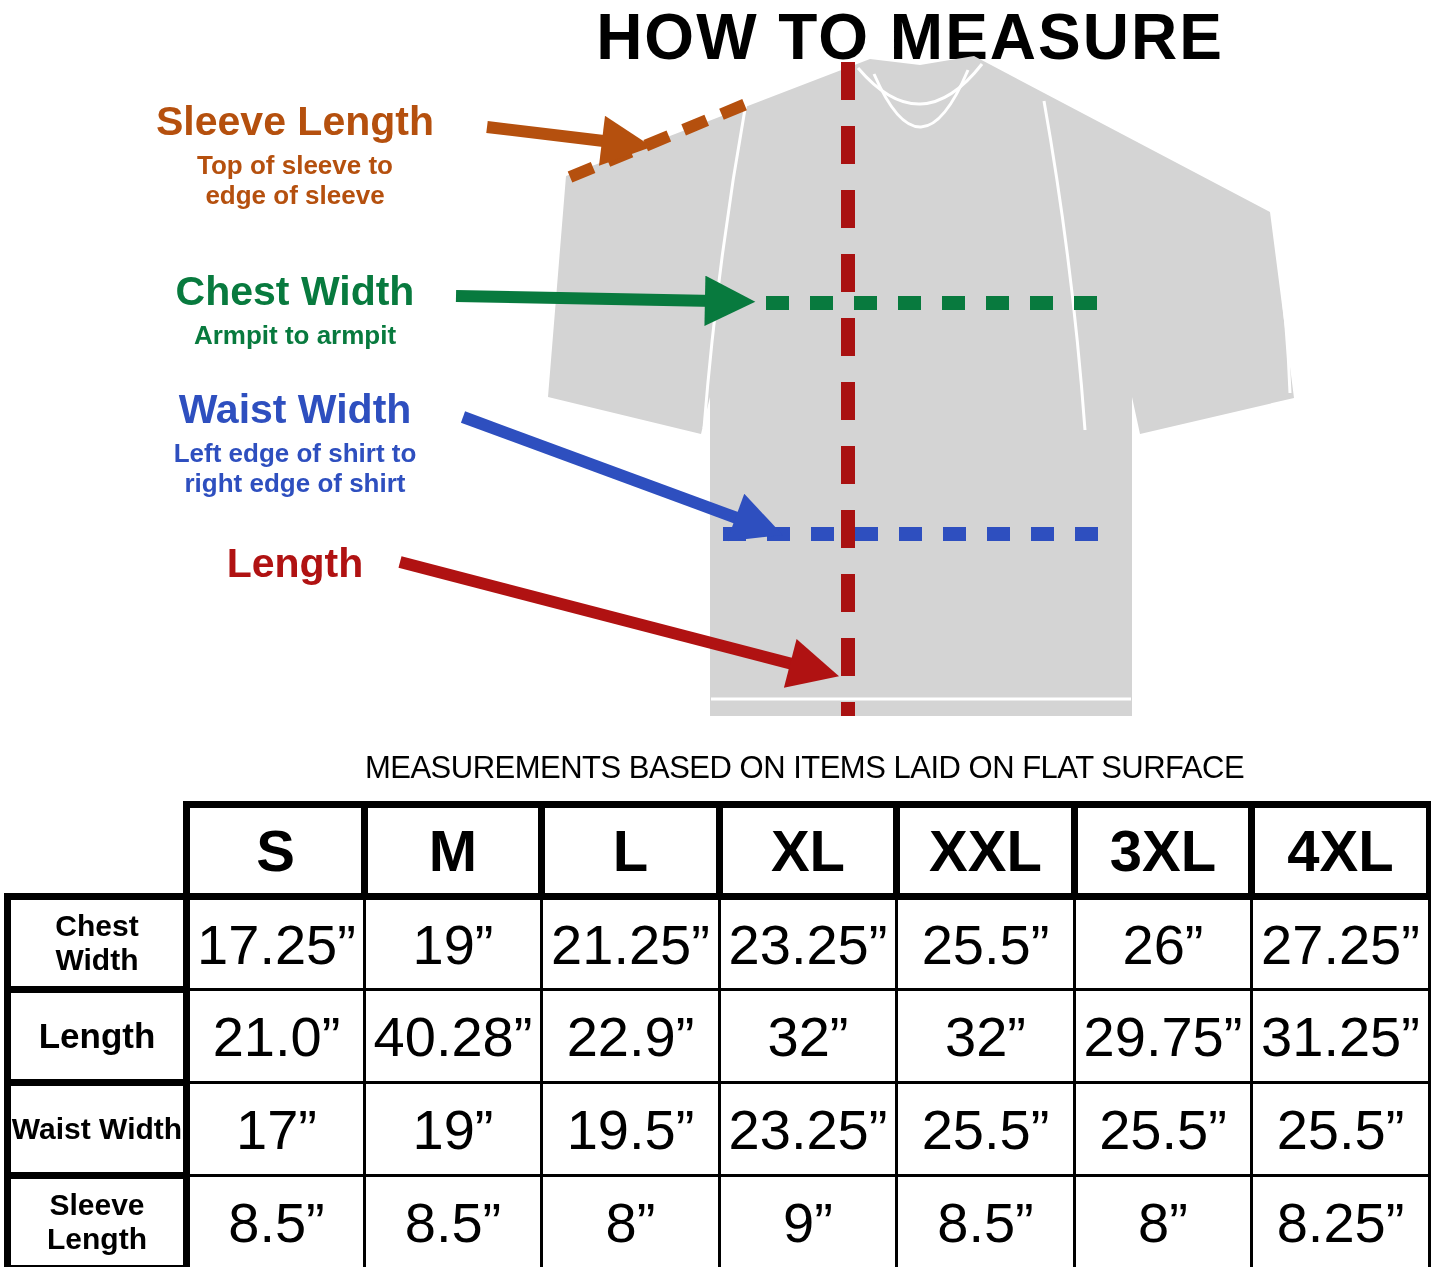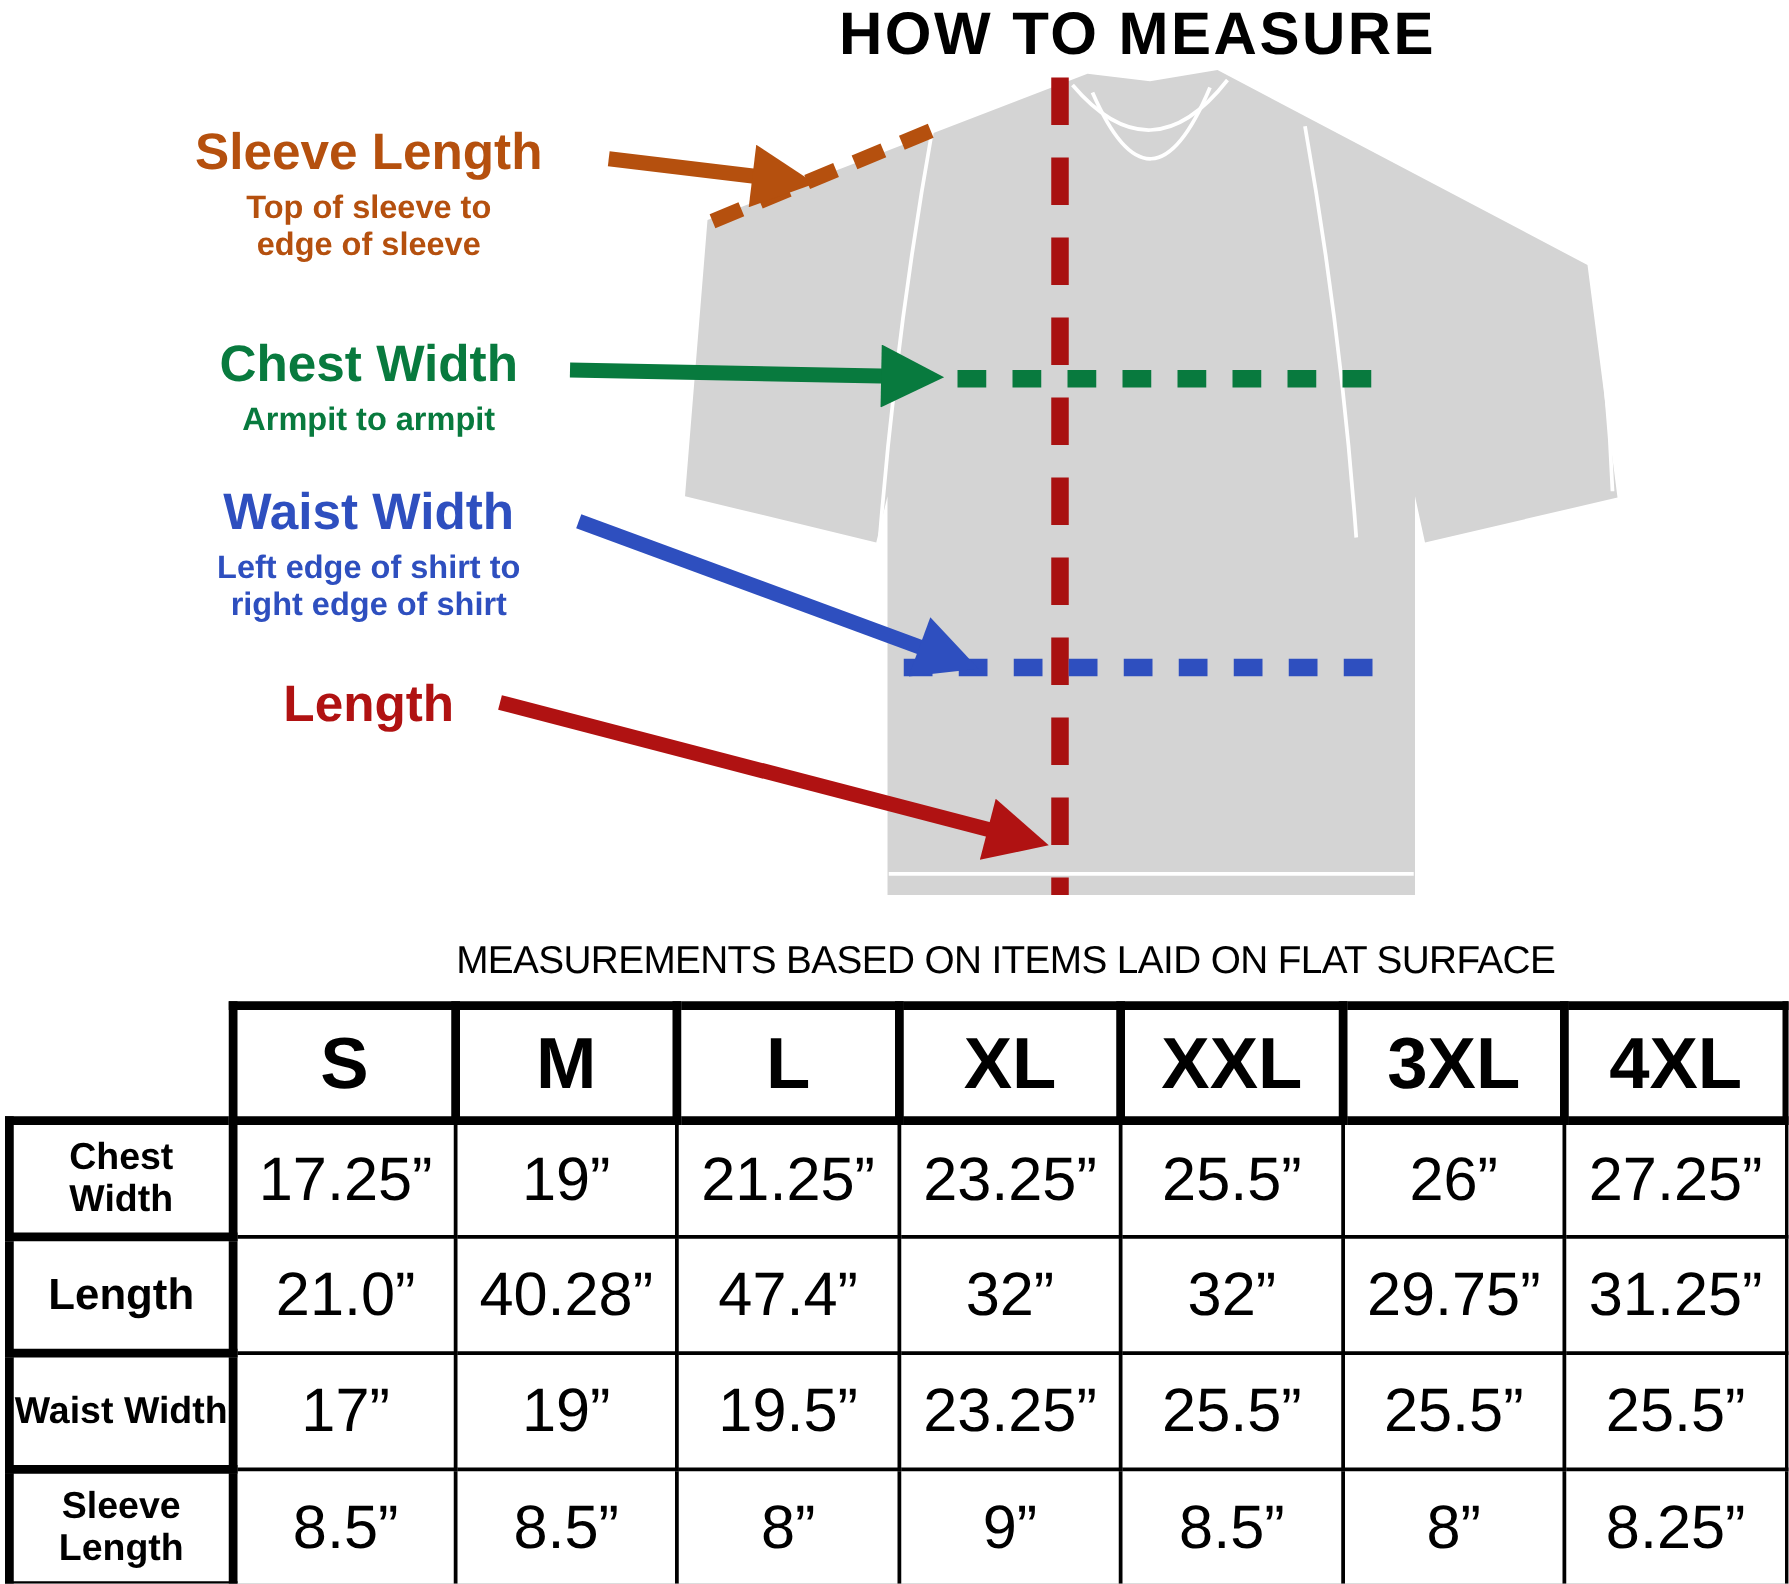--- a/index.html
+++ b/index.html
@@ -2,21 +2,21 @@
 <html><head>
 <meta charset="utf-8">
 <style>
   html,body{margin:0;padding:0;background:#ffffff;}
   .canvas{
     position:relative;width:1431px;height:1267px;background:#ffffff;overflow:hidden;
     font-family:"Liberation Sans",sans-serif;color:#000;
   }
   .page-title{
     position:absolute;top:0px;left:910px;transform:translateX(-50%);
-    font-size:48px;font-weight:700;letter-spacing:2px;white-space:nowrap;
+    font-size:64px;font-weight:700;letter-spacing:2px;white-space:nowrap;
   }
   .shirt-svg{position:absolute;left:0;top:0;}
   
   .mlabel{position:absolute;text-align:center;}
   .mlabel .mhead{font-size:41px;font-weight:700;line-height:1.05;}
   .mlabel .mline{font-size:26px;font-weight:700;line-height:1.15;display:block;}
   .mlabel .msub{margin-top:8px;}
   .c-orange{color:#b5500e;}
   .c-green{color:#087a3e;}
   .c-blue{color:#2e4fbf;}
@@ -33,21 +33,21 @@
   
   table.size-table{
     position:absolute;left:4px;top:801px;width:1422px;height:464px;
     border-collapse:collapse;table-layout:fixed;background:transparent;
   }
   table.size-table td,table.size-table th{padding:0;text-align:center;vertical-align:middle;overflow:hidden;}
   table.size-table .corner{border:none;background:transparent;}
   table.size-table th.szhead{border:7px solid #000;font-size:58px;font-weight:700;background:#fff;}
   table.size-table th.rowlab{border:7px solid #000;font-size:30px;font-weight:700;line-height:1.12;background:#fff;}
   table.size-table th.rowlab.single{font-size:35px;}
-  table.size-table td.val{border:3px solid #000;font-size:49px;font-weight:400;background:#fff;}
+  table.size-table td.val{border:3px solid #000;font-size:56px;font-weight:400;background:#fff;}
   table.size-table tr{height:93px;}
   table.size-table tr.head-row{height:92px;}
 </style>
 </head>
 <body>
 
 <div class="canvas">
 
   <div class="page-title">HOW TO MEASURE</div>
 
@@ -154,21 +154,21 @@
       <td class="val">25.5”</td>
       <td class="val">26”</td>
       <td class="val">27.25”</td>
     </tr>
     <tr>
       <th class="rowlab single">
         <span class="mline">Length</span>
       </th>
       <td class="val">21.0”</td>
       <td class="val">40.28”</td>
-      <td class="val">47.4”</td>
+      <td class="val">22.9”</td>
       <td class="val">32”</td>
       <td class="val">32”</td>
       <td class="val">29.75”</td>
       <td class="val">31.25”</td>
     </tr>
     <tr>
       <th class="rowlab">
         <span class="mline">Waist</span>
         <span class="mline">Width</span>
       </th>

